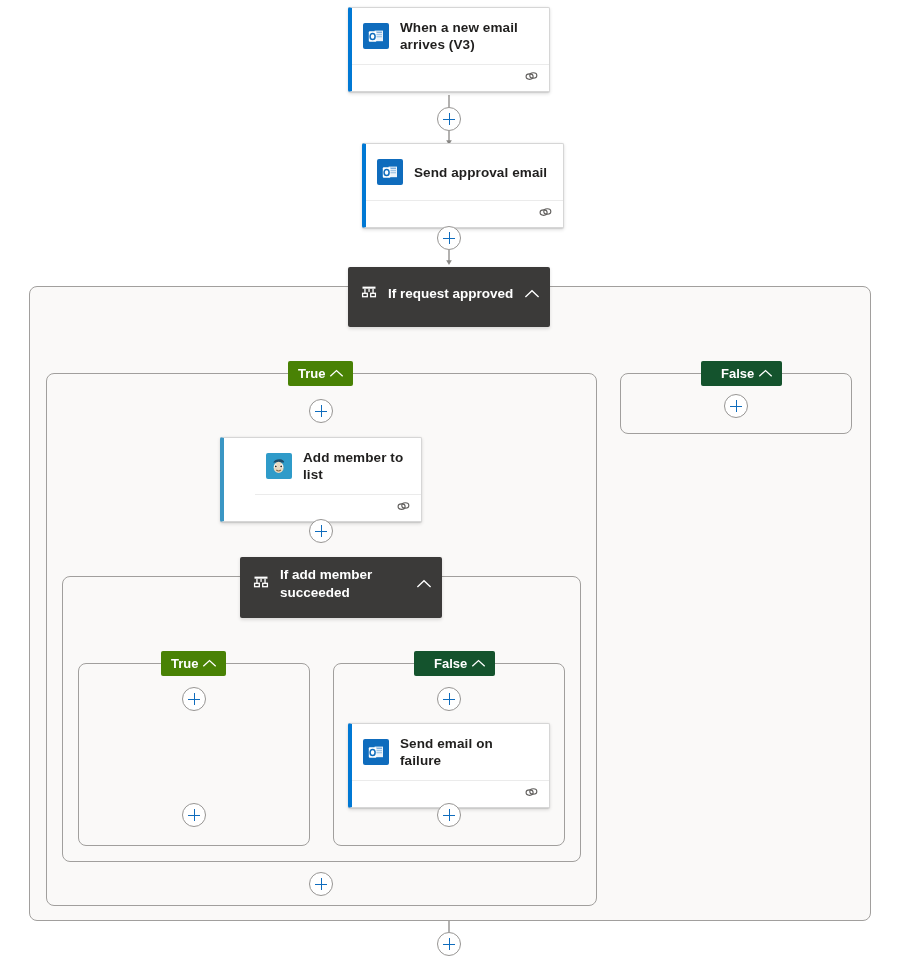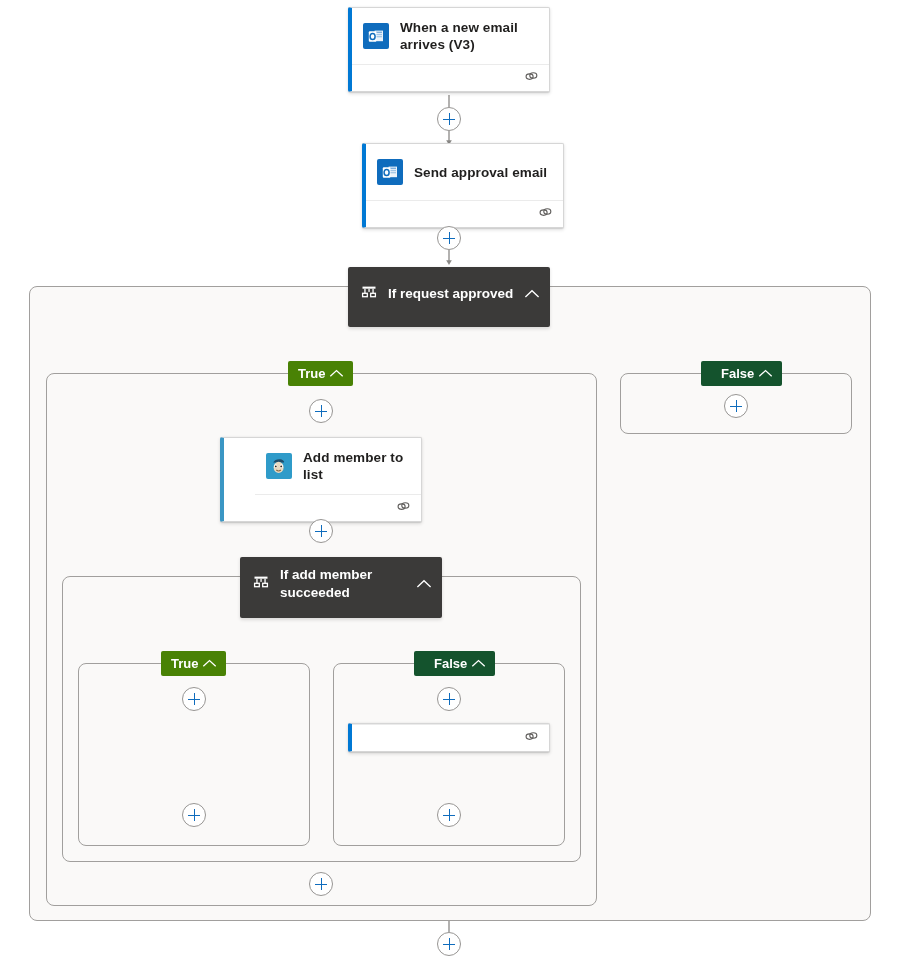--- a/index.html
+++ b/index.html
@@ -364,20 +364,33 @@
         <path d="M1.3,7.2 L7.5,1.6 L13.7,7.2" fill="none" stroke="#ffffff" stroke-width="1.3"></path>
       </svg>
     </span>
   </div>
 
   <div class="plus" style="left:182px; top:687px;"></div>
   <div class="plus" style="left:437px; top:687px;"></div>
 
 
   <div class="card" style="left:348px; top:723px;">
+    <div class="card-body">
+      <span class="app-icon outlook">
+        <svg width="17" height="17" viewBox="0 0 17 17" aria-hidden="true">
+          <rect x="6.6" y="2.6" width="8.4" height="10.6" fill="#ffffff" opacity=".92"></rect>
+          <rect x="7.6" y="3.6" width="6.4" height="1.5" fill="#0f6cbd" opacity=".5"></rect>
+          <rect x="7.6" y="6.0" width="6.4" height="1.2" fill="#0f6cbd" opacity=".35"></rect>
+          <rect x="7.6" y="8.1" width="6.4" height="1.2" fill="#0f6cbd" opacity=".35"></rect>
+          <rect x="0.8" y="3.2" width="7.6" height="10.6" rx="1" fill="#ffffff"></rect>
+          <ellipse cx="4.6" cy="8.5" rx="2.5" ry="3.1" fill="none" stroke="#0f6cbd" stroke-width="1.5"></ellipse>
+        </svg>
+      </span>
+      <span class="card-title">Send email on failure</span>
+    </div>
     <div class="card-foot">
       <span class="peek">
         <svg width="15" height="13" viewBox="0 0 15 13" aria-hidden="true">
           <ellipse cx="5.6" cy="6.6" rx="3.5" ry="2.7" fill="none" stroke="#605e5c" stroke-width="1.15"></ellipse>
           <ellipse cx="9.3" cy="5.4" rx="3.5" ry="2.7" fill="none" stroke="#605e5c" stroke-width="1.15"></ellipse>
         </svg>
       </span>
     </div>
   </div>
 

